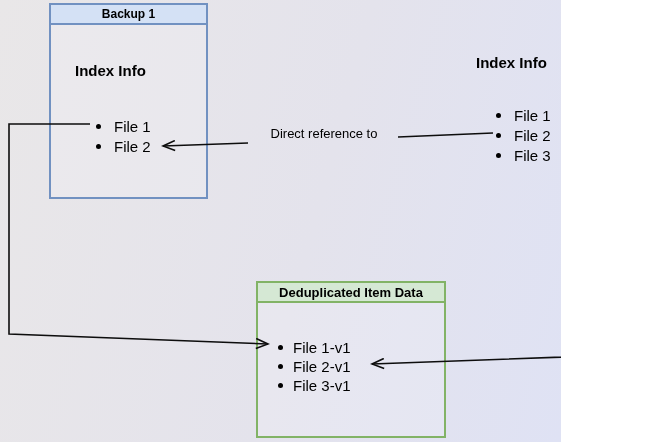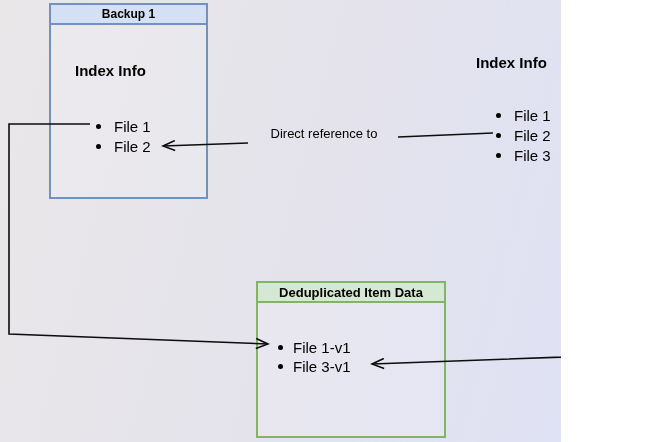--- a/index.html
+++ b/index.html
@@ -147,20 +147,24 @@
       <span>Deduplicated Item Data</span>
     </div>
   </div>
   <ul class="file-list tight" style="left:278px;top:338px;">
     <li>
       <span class="dot"></span>
       <span>File 1-v1</span>
     </li>
     <li>
       <span class="dot"></span>
+      <span>File 2-v1</span>
+    </li>
+    <li>
+      <span class="dot"></span>
       <span>File 3-v1</span>
     </li>
   </ul>
 
   <svg class="edges" viewBox="0 0 657 442">
     <defs>
       <marker id="arrowOpen" markerWidth="16" markerHeight="12" refX="14" refY="6" orient="auto" markerUnits="userSpaceOnUse">
         <path class="arrowhead" d="M 2 1 L 14 6 L 2 11"></path>
       </marker>
     </defs>

